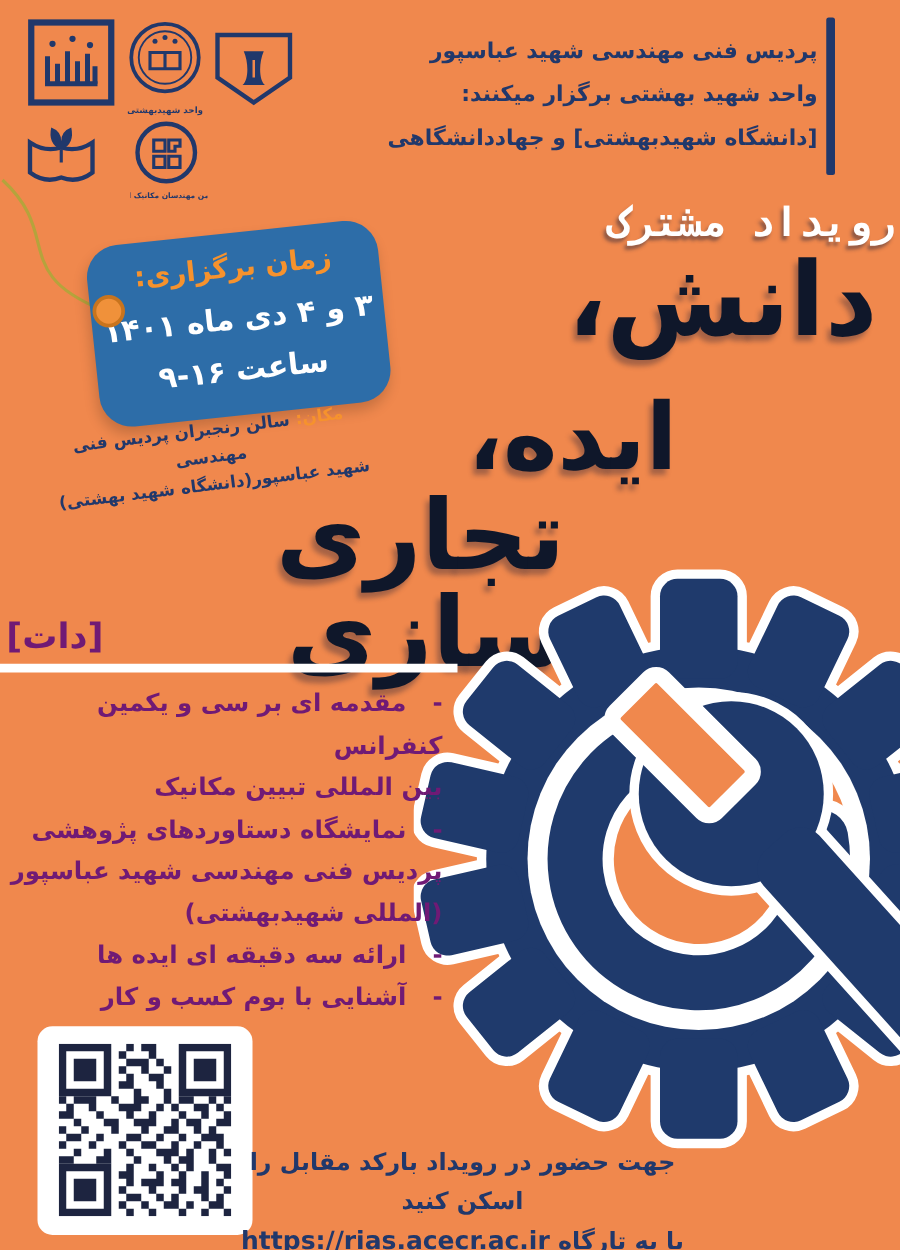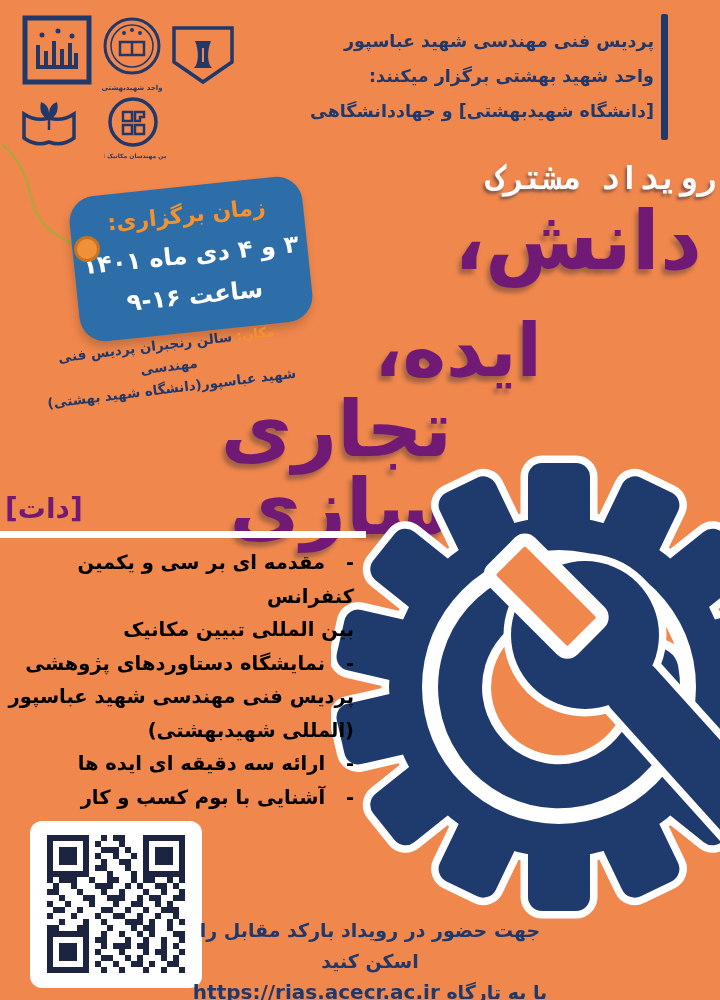--- a/index.html
+++ b/index.html
@@ -23,28 +23,28 @@
   .tag-heading{color:#F6922D;font-size:22px;line-height:38px;}
   .tag-date{color:#FFFFFF;font-size:24px;line-height:42px;}
   .tag-time{color:#FFFFFF;font-size:24px;line-height:40px;}
   .tag-eyelet{left:74px;top:236px;width:20px;height:20px;border-radius:50%;
     background:#F0913A;border:3px solid #C8741E;}
   .tag-string{left:0;top:140px;}
   .location{left:40px;top:333px;width:258px;transform:rotate(-7deg);text-align:center;
     color:#21386B;font-size:13.5px;line-height:22px;}
   .location .loc-label{color:#F6922D;}
   
-  .title-word{color:#701a75;text-shadow:-3px 5px 4px rgba(30,30,55,.35);line-height:1;}
+  .title-word{color:#0f172a;text-shadow:-3px 5px 4px rgba(30,30,55,.35);line-height:1;}
   .t1{right:18px;top:200px;font-size:82px;}
   .t2{right:178px;top:313px;font-size:74px;}
   .t3{right:268px;top:390px;font-size:78px;}
   .acronym{left:5px;top:492px;font-size:28px;color:#701a75;}
   .divider{left:0;top:531px;width:366px;height:7px;background:#FFFFFF;}
   
-  .agenda{right:366px;top:546px;width:350px;color:#000000;font-size:19.5px;
+  .agenda{right:366px;top:546px;width:350px;color:#701a75;font-size:19.5px;
     line-height:33.5px;text-align:right;}
   .agenda .marker{margin-left:14px;}
   
   .qr-box{left:30px;top:821px;width:172px;height:167px;background:#FFFFFF;border-radius:12px;}
   .qr-box svg{position:absolute;left:17px;top:14px;}
   .footer-text{left:170px;top:915px;width:400px;text-align:center;color:#21386B;
     font-size:19px;line-height:31px;}
   .footer-text .url{direction:ltr;unicode-bidi:embed;font-size:20px;}
   
   .logo{color:#21386B;}

